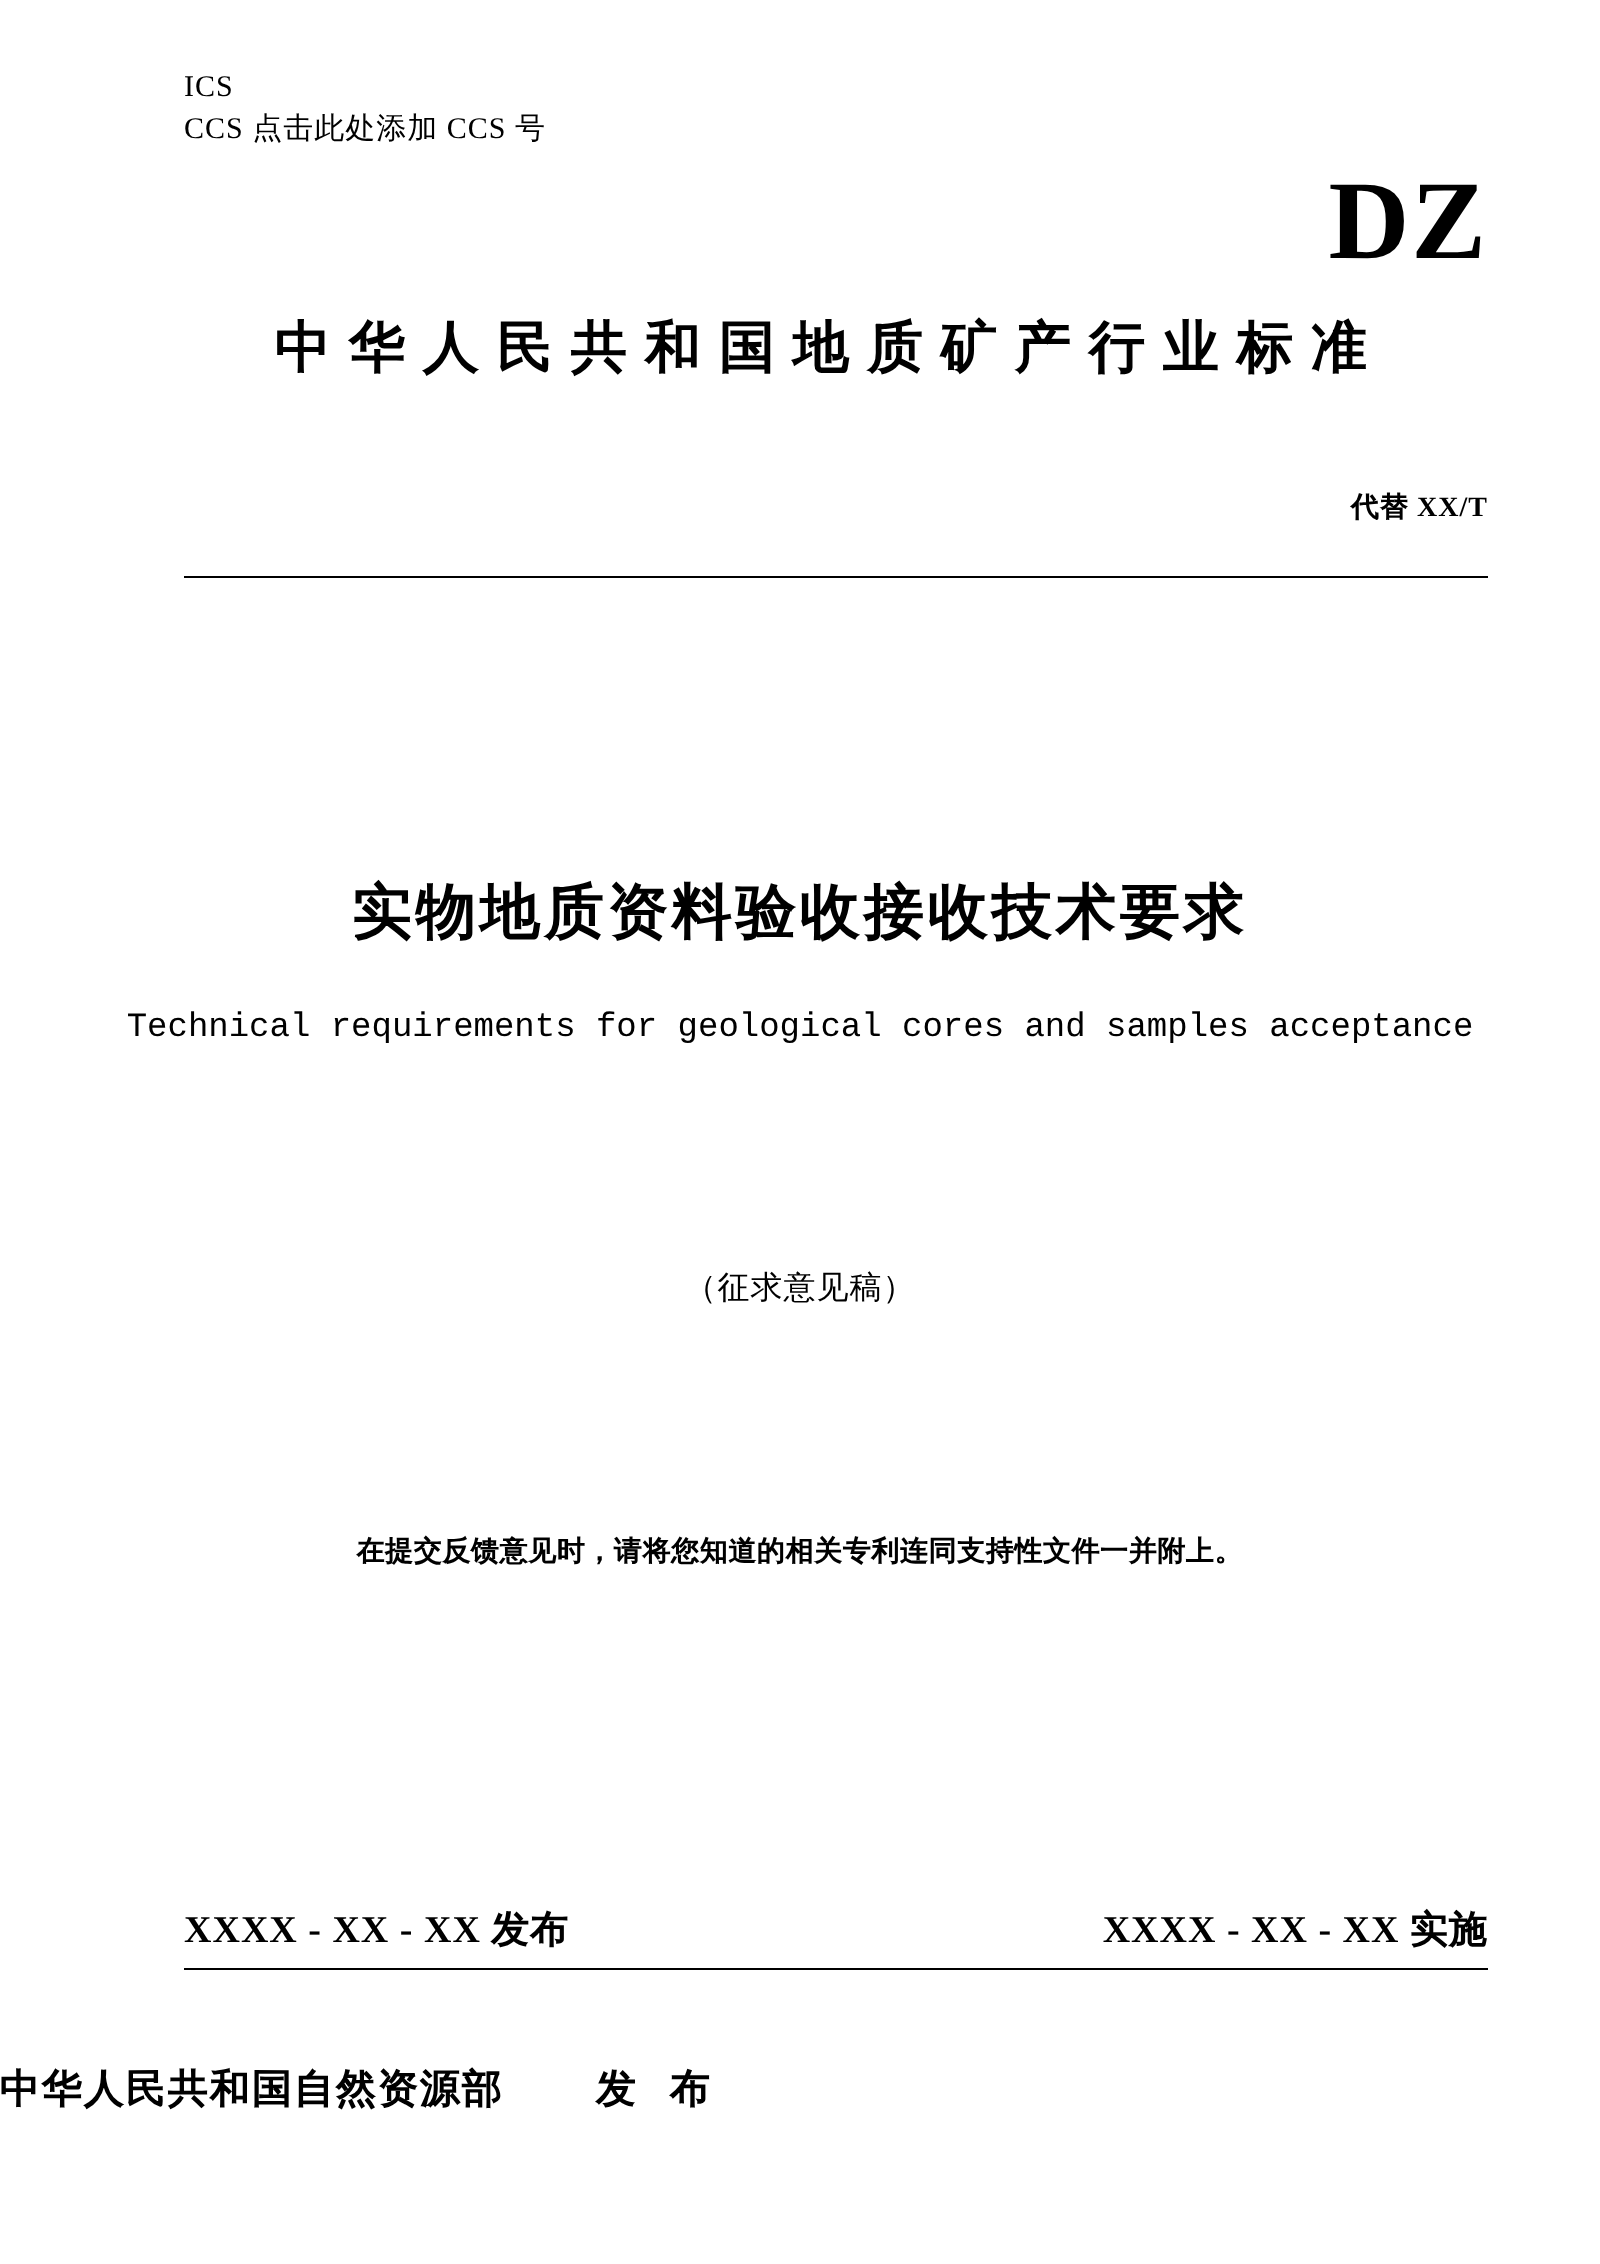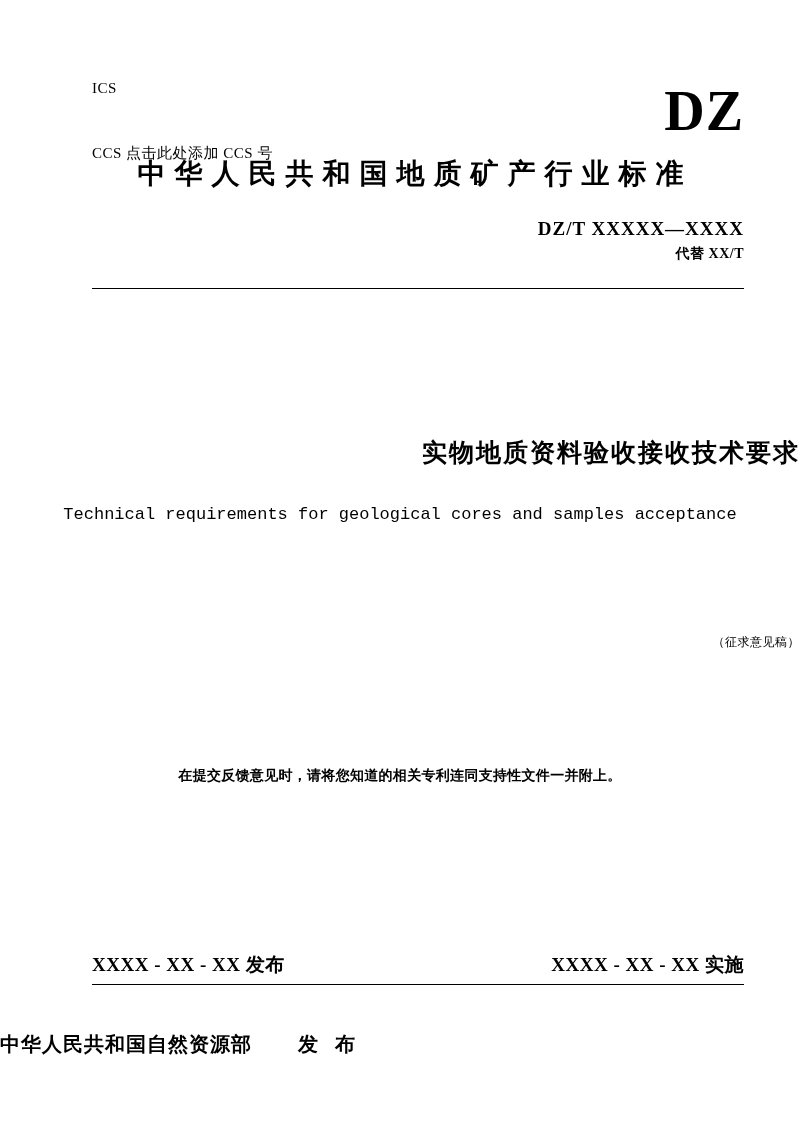--- a/index.html
+++ b/index.html
@@ -29,21 +29,20 @@
     position: absolute;
     top: 34px;
     left: 92px;
     font-family: "Liberation Serif", "DejaVu Serif", serif;
     font-size: 15px;
     line-height: 21px;
     letter-spacing: 0.5px;
   }
   .header-codes .line {
     white-space: nowrap;
-    margin-top: 44px;
   }
 
   
   .dz-logo {
     position: absolute;
     top: 82px;
     right: 56px;
     font-family: "Liberation Serif", "DejaVu Serif", serif;
     font-weight: bold;
     font-size: 56px;
@@ -95,24 +94,24 @@
     width: 652px;
     border-top: 1.6px solid #000;
   }
 
   
   .title-cn {
     position: absolute;
     top: 436px;
     left: 0;
     width: 800px;
-    text-align: right;
-    font-family: "Liberation Serif", "DejaVu Serif", serif;
-    font-weight: bold;
-    font-size: 25px;
+    text-align: center;
+    font-family: "Liberation Serif", "DejaVu Serif", serif;
+    font-weight: bold;
+    font-size: 30px;
     letter-spacing: 2px;
   }
   .title-en {
     position: absolute;
     top: 505px;
     left: 0;
     width: 800px;
     text-align: center;
     font-family: Liberation Mono, monospace;
     font-size: 17px;
@@ -125,23 +124,23 @@
     text-align: center;
     font-family: "Liberation Serif", "DejaVu Serif", serif;
     font-size: 17px;
     letter-spacing: 0.5px;
   }
   .title-stage {
     position: absolute;
     top: 634px;
     left: 0;
     width: 800px;
-    text-align: right;
-    font-family: "Liberation Serif", "DejaVu Serif", serif;
-    font-size: 12px;
+    text-align: center;
+    font-family: "Liberation Serif", "DejaVu Serif", serif;
+    font-size: 16px;
     letter-spacing: 0.5px;
   }
 
   
   .patent-notice {
     position: absolute;
     top: 733px;
     left: 0;
     width: 800px;
     text-align: center;
@@ -200,21 +199,20 @@
 
   <div class="header-codes">
     <div class="line">ICS</div>
     <div class="line">CCS 点击此处添加 CCS 号</div>
   </div>
 
   <div class="dz-logo">DZ</div>
 
   <div class="std-org-title">中华人民共和国地质矿产行业标准</div>
 
-  <div class="std-no">DZ/T  XXXXX—XXXX</div>
   <div class="std-replace">代替 XX/T</div>
 
   <div class="rule-top"></div>
 
   <div class="title-cn">实物地质资料验收接收技术要求</div>
   <div class="title-en">Technical requirements for geological cores and samples acceptance</div>
   <div class="title-stage">（征求意见稿）</div>
 
   <div class="patent-notice">在提交反馈意见时，请将您知道的相关专利连同支持性文件一并附上。</div>
 

